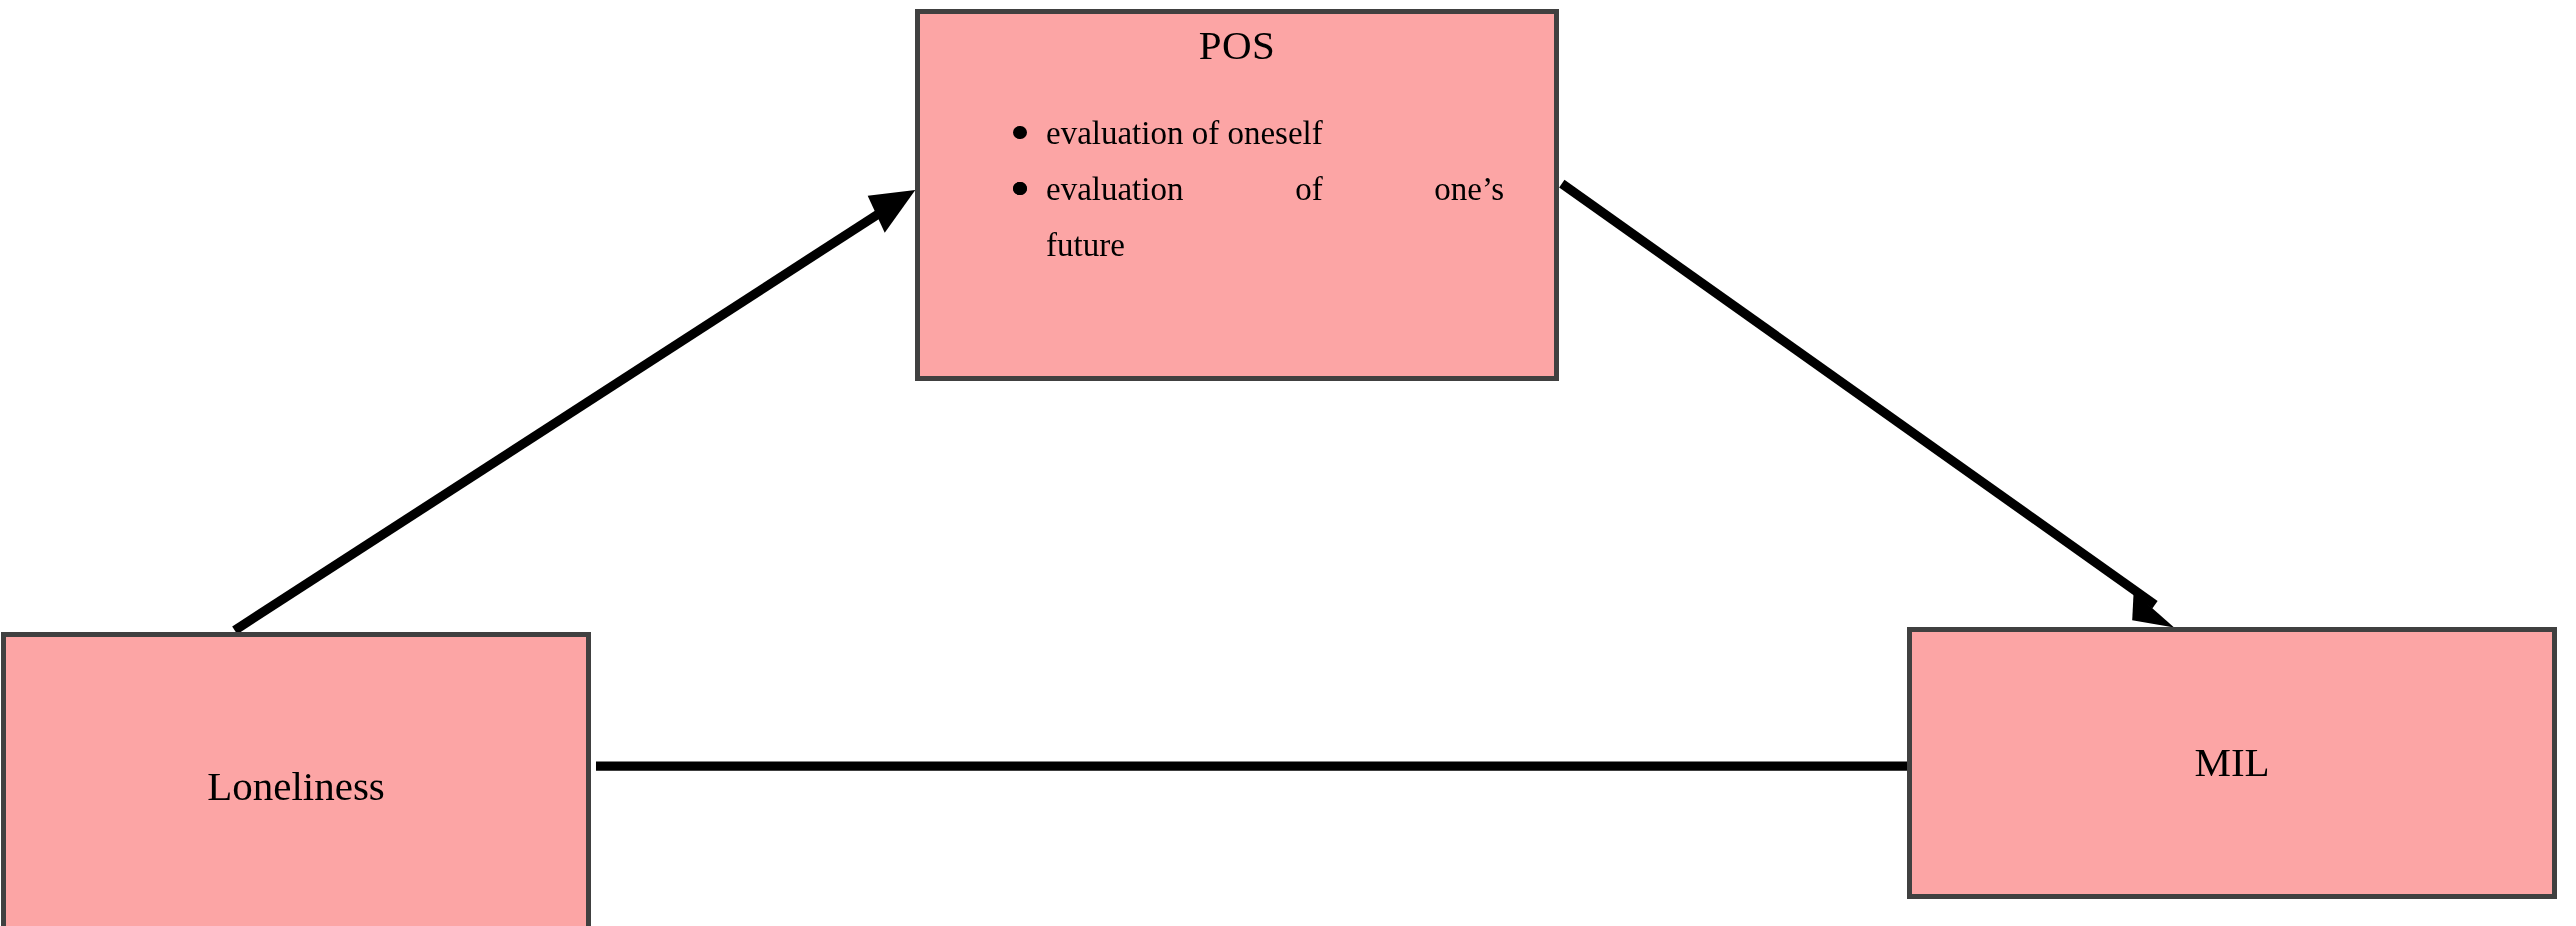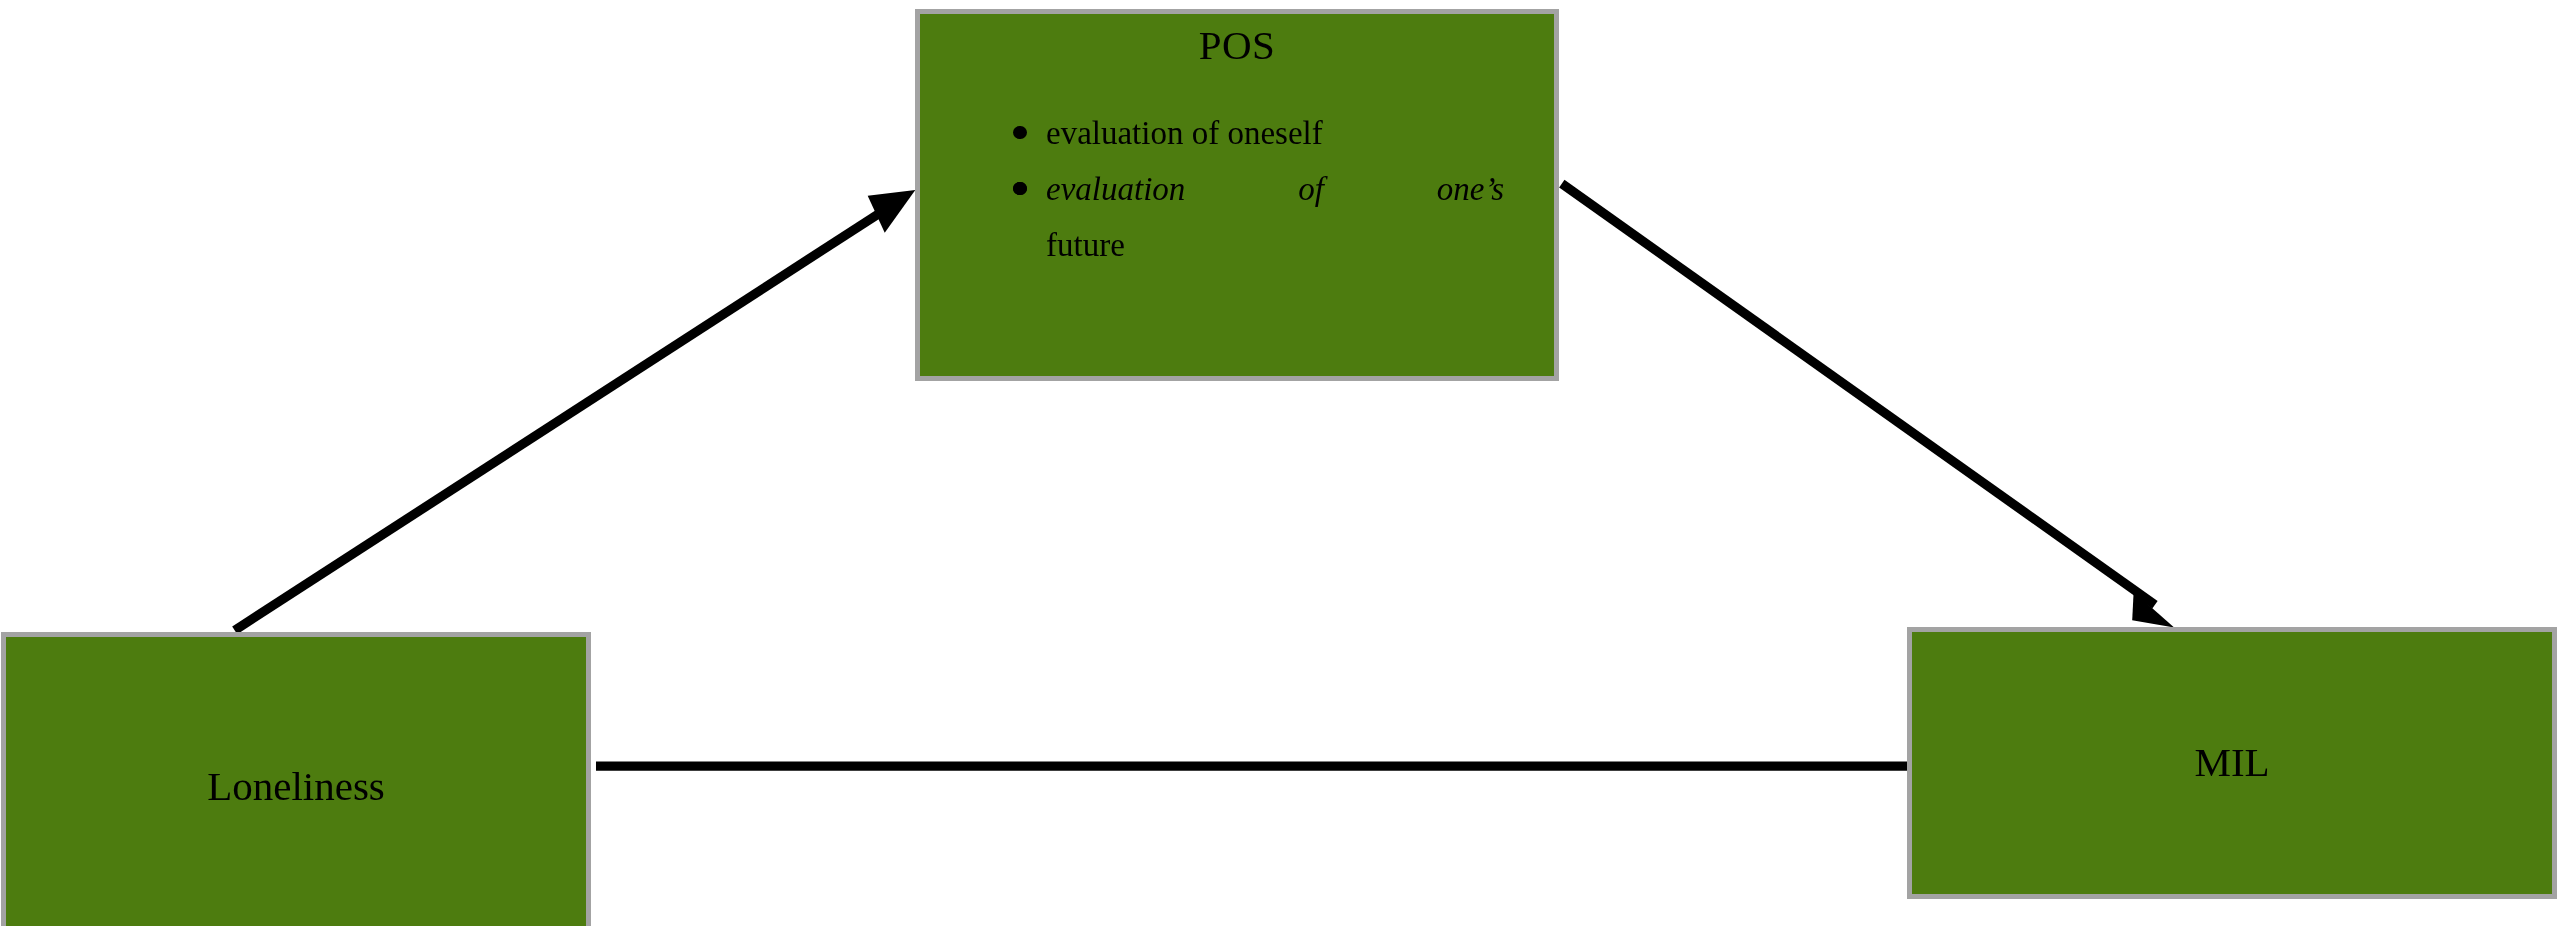--- a/index.html
+++ b/index.html
@@ -16,22 +16,22 @@
     width: 2576px;
     height: 927px;
     background: #ffffff;
     overflow: hidden;
   }
 
   
   .node-box {
     position: absolute;
     box-sizing: border-box;
-    border: 5px solid #a3a3a3;
-    background: #4d7c0f;
+    border: 5px solid #404040;
+    background: #fca5a5;
   }
 
   #box-pos {
     left: 915px;
     top: 9.2px;
     width: 644px;
     height: 372px;
   }
   #box-loneliness {
     left: 1px;
@@ -90,21 +90,20 @@
     border-radius: 50%;
     background: #000000;
   }
   .pos-list li.justified-item {
     text-align-last: left;
   }
   .pos-list li.justified-item .line-a {
     display: block;
     text-align: justify;
     text-align-last: justify;
-    font-style: italic;
   }
   .pos-list li.justified-item .line-b {
     display: block;
     text-align: center;
   }
 
   
   .box-label {
     position: absolute;
     left: 0;

